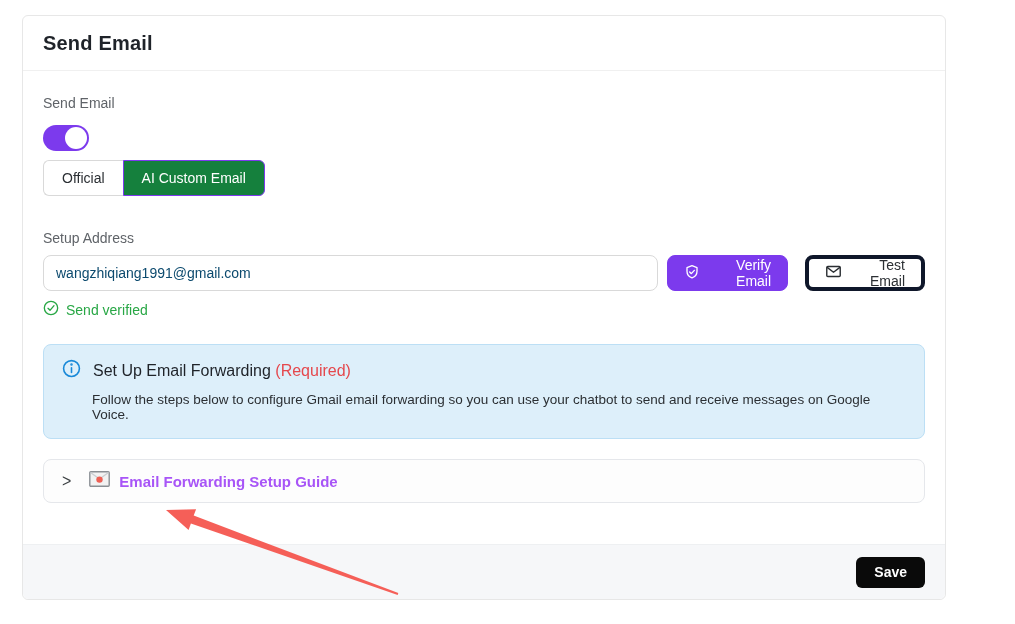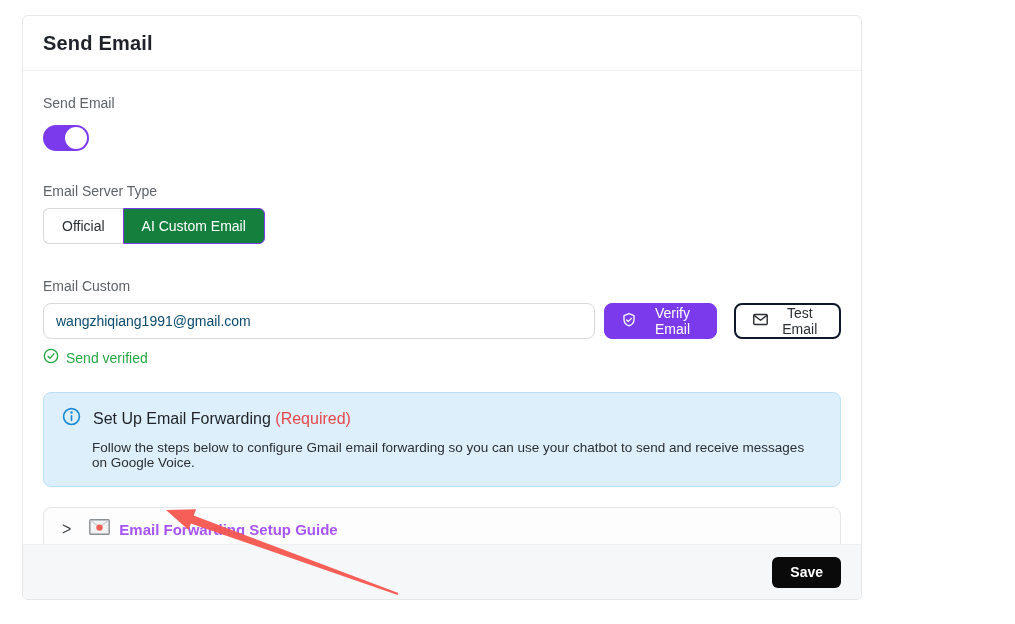--- a/index.html
+++ b/index.html
@@ -1,19 +1,19 @@
 <!DOCTYPE html>
 <html><head>
 <meta charset="utf-8">
 <style>
   * { box-sizing: border-box; margin: 0; padding: 0; }
   html, body { width: 1015px; height: 624px; background: #ffffff; font-family: "Liberation Sans", sans-serif; position: relative; overflow: hidden; }
 
   .card {
-    position: absolute; left: 22px; top: 15px; width: 840px; height: 585px;
+    position: absolute; left: 22px; top: 15px; width: 924px; height: 585px;
     background: #ffffff; border: 1px solid #e7e7e7; border-radius: 6px;
   }
   .card-header { height: 55px; border-bottom: 1px solid #f0f0f0; display: flex; align-items: center; padding: 0 20px; }
   .card-title { font-size: 20px; font-weight: 700; color: #1f2329; letter-spacing: 0.2px; }
 
   .card-body { padding: 24px 20px 0 20px; }
 
   .field-label { font-size: 14px; color: #5f6368; }
 
   
@@ -26,23 +26,23 @@
   .seg-btn { font-family: Liberation Sans, sans-serif; font-size: 14px; height: 36px; padding: 0 18px; background: #ffffff;
     border: 1px solid #d9d9d9; color: #2b2f33; cursor: pointer; }
   .seg-btn:first-child { border-radius: 6px 0 0 6px; border-right: none; }
   .seg-btn.selected { background: #15803d; color: #ffffff; border: 1px solid #7c3aed; border-radius: 0 6px 6px 0; }
 
   
   .email-row { margin-top: 9px; display: flex; align-items: center; }
   .email-input { width: 686px; height: 36px; border: 1px solid #d9d9d9; border-radius: 8px; padding: 0 12px;
     font-family: "Liberation Sans", sans-serif; font-size: 14px; color: #0c4a6e; outline: none; }
   .btn { height: 36px; display: inline-flex; align-items: center; gap: 8px; font-size: 14px; border-radius: 8px; cursor: pointer;
-    font-family: "Liberation Sans", sans-serif; padding: 0 16px; }
+    font-family: "Liberation Sans", sans-serif; padding: 0 16px; text-align: right; }
   .btn-primary { margin-left: 9px; background: #7c3aed; color: #ffffff; border: 1px solid #7c3aed; }
-  .btn-outline { margin-left: 17px; background: #ffffff; color: #2b2f33; border: 2px solid #0f172a; }
+  .btn-outline { margin-left: 17px; background: #ffffff; color: #2b2f33; border: 4px solid #0f172a; }
 
   .verified { margin-top: 9px; display: flex; align-items: center; gap: 7px; font-size: 14px; color: #28a745; }
 
   
   .info-box { margin-top: 25px; background: #ddeffa; border: 1px solid #bcdff5; border-radius: 8px; padding: 14px 18px 16px 18px; }
   .info-title-row { display: flex; align-items: center; gap: 12px; }
   .info-title { font-size: 16px; color: #1f2329; }
   .info-title .req { color: #e5484d; }
   .info-body { margin-top: 10px; margin-left: 30px; font-size: 13.5px; color: #2b2f33; }
 
@@ -70,27 +70,26 @@
     <div class="card-title">Send Email</div>
   </div>
 
   <div class="card-body">
 
     <div class="field-label">Send Email</div>
     <div class="toggle">
       <div class="knob"></div>
     </div>
 
-    <div class="field-label mt-section">Email Server Type</div>
     <div class="seg">
       <button class="seg-btn">Official</button>
       <button class="seg-btn selected">AI Custom Email</button>
     </div>
 
-    <div class="field-label mt-section" style="margin-top:34px;">Email Custom</div>
+    <div class="field-label mt-section" style="margin-top:34px;">Setup Address</div>
     <div class="email-row">
       <input class="email-input" value="wangzhiqiang1991@gmail.com" style="">
       <button class="btn btn-primary">
         <span class="icon">
           <svg width="16" height="16" viewBox="0 0 24 24" fill="none" stroke="#ffffff" stroke-width="2" stroke-linecap="round" stroke-linejoin="round">
             <path d="M12 2.5l7.5 3v5.5c0 4.8-3.2 8.4-7.5 9.7-4.3-1.3-7.5-4.9-7.5-9.7V5.5z"></path>
             <polyline points="8.5 12 11 14.5 15.5 9.5"></polyline>
           </svg>
         </span>
         <span>Verify Email</span>

